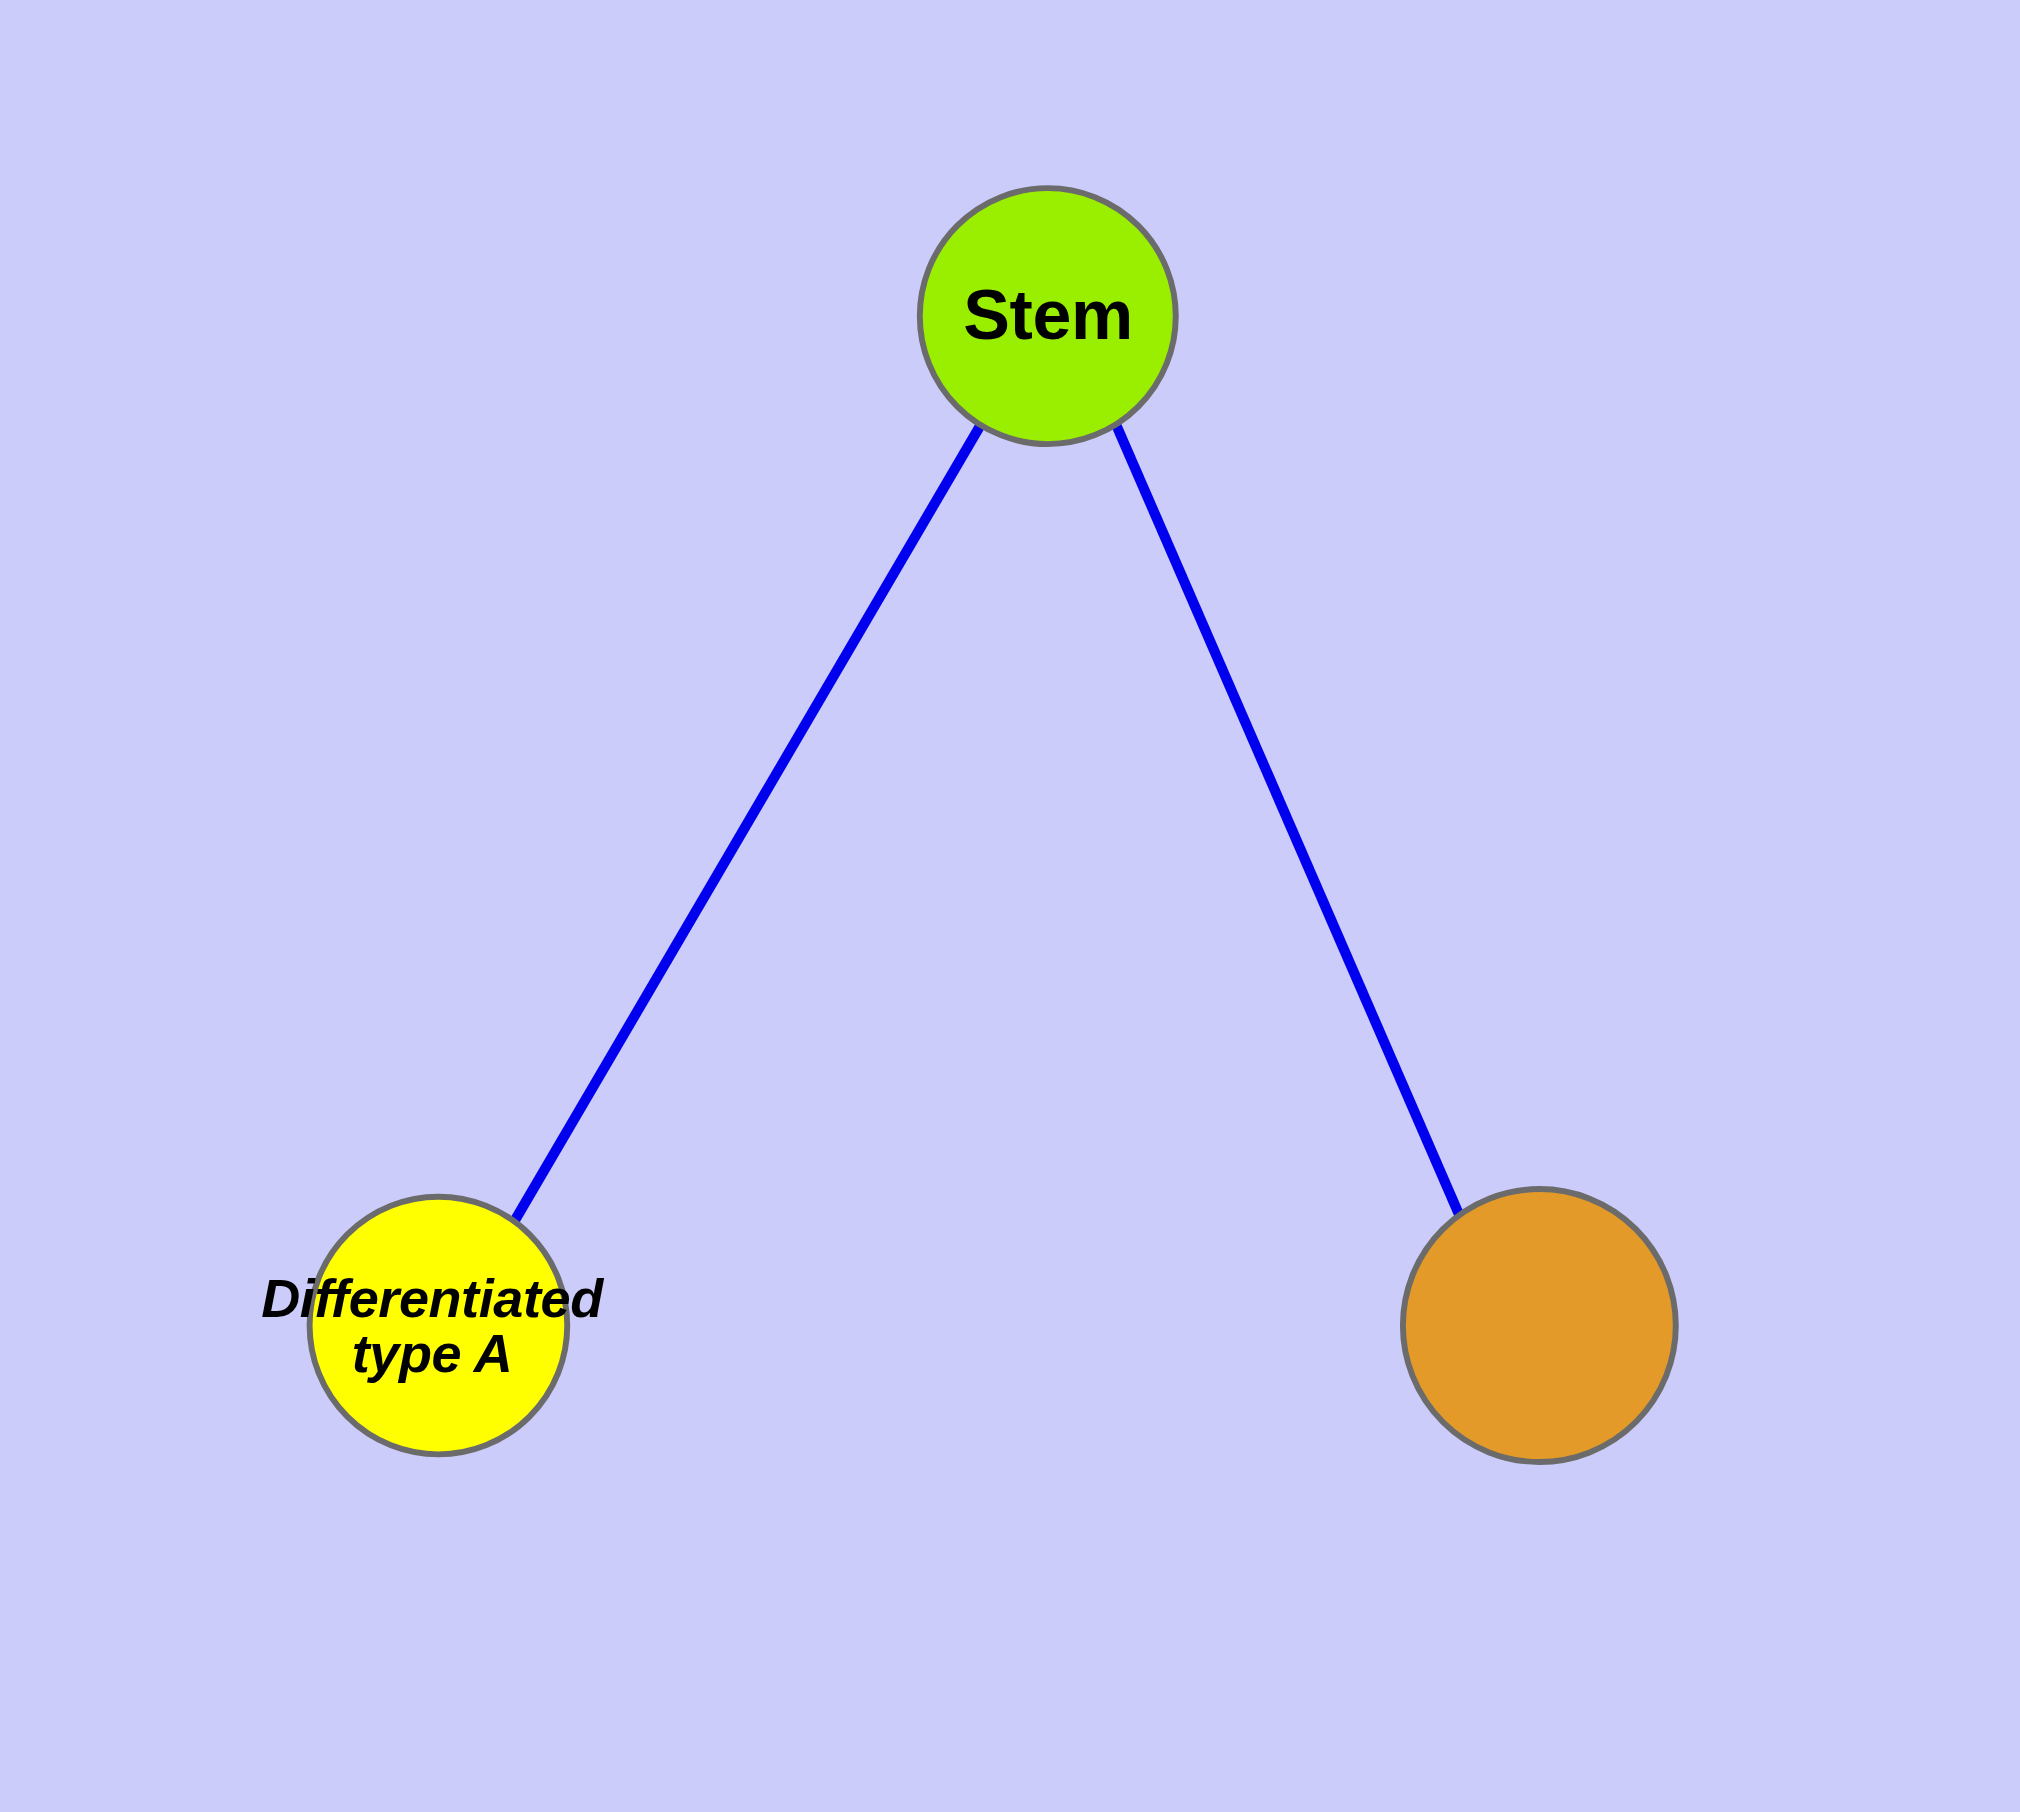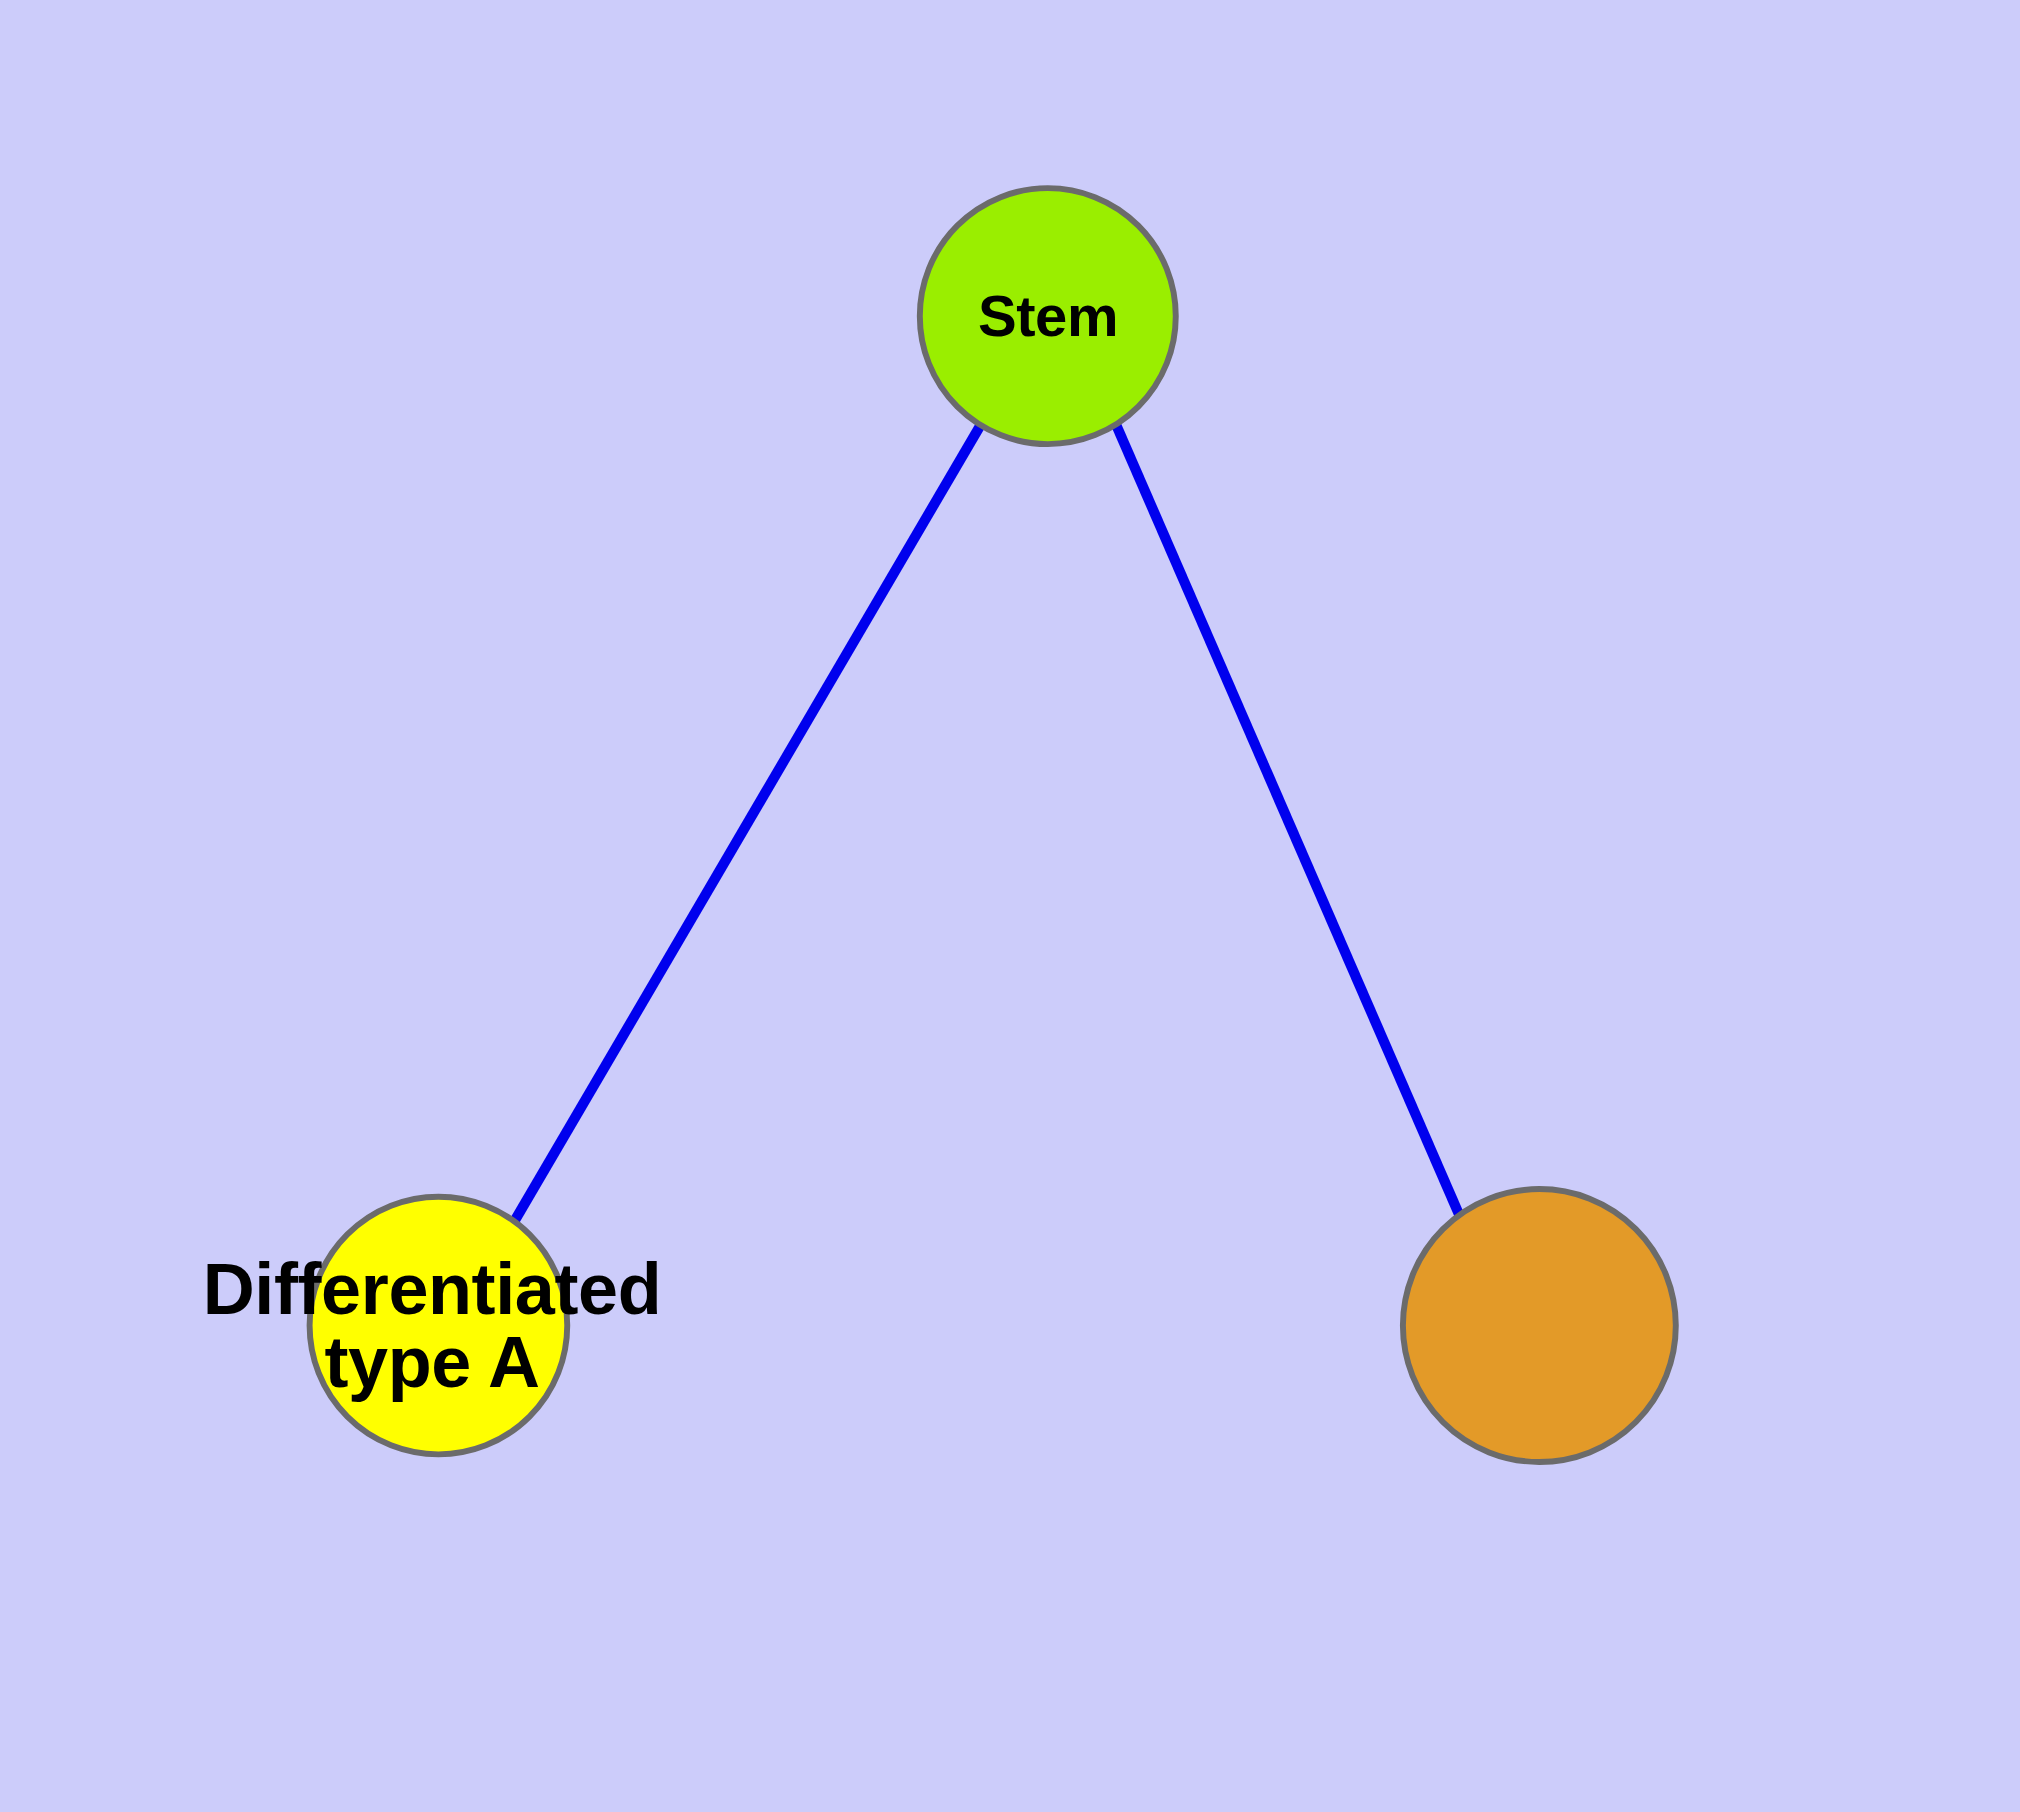--- a/index.html
+++ b/index.html
@@ -28,24 +28,25 @@
     font-family: "Liberation Sans", "DejaVu Sans", sans-serif;
     font-weight: bold;
     text-align: center;
     line-height: 1.02;
     white-space: pre;
     transform: translate(-50%, -50%);
     pointer-events: none;
     letter-spacing: -0.4px;
   }
   .label-stem {
-    font-size: 58px;
+    font-size: 70px;
   }
   .label-branch {
-    font-size: 72px;
+    font-size: 54px;
+    font-style: italic;
   }
 </style>
 </head>
 <body>
 
 <div id="canvas">
 
   <svg id="graph-svg" viewBox="0 0 2384 2138">
 
     <g>

